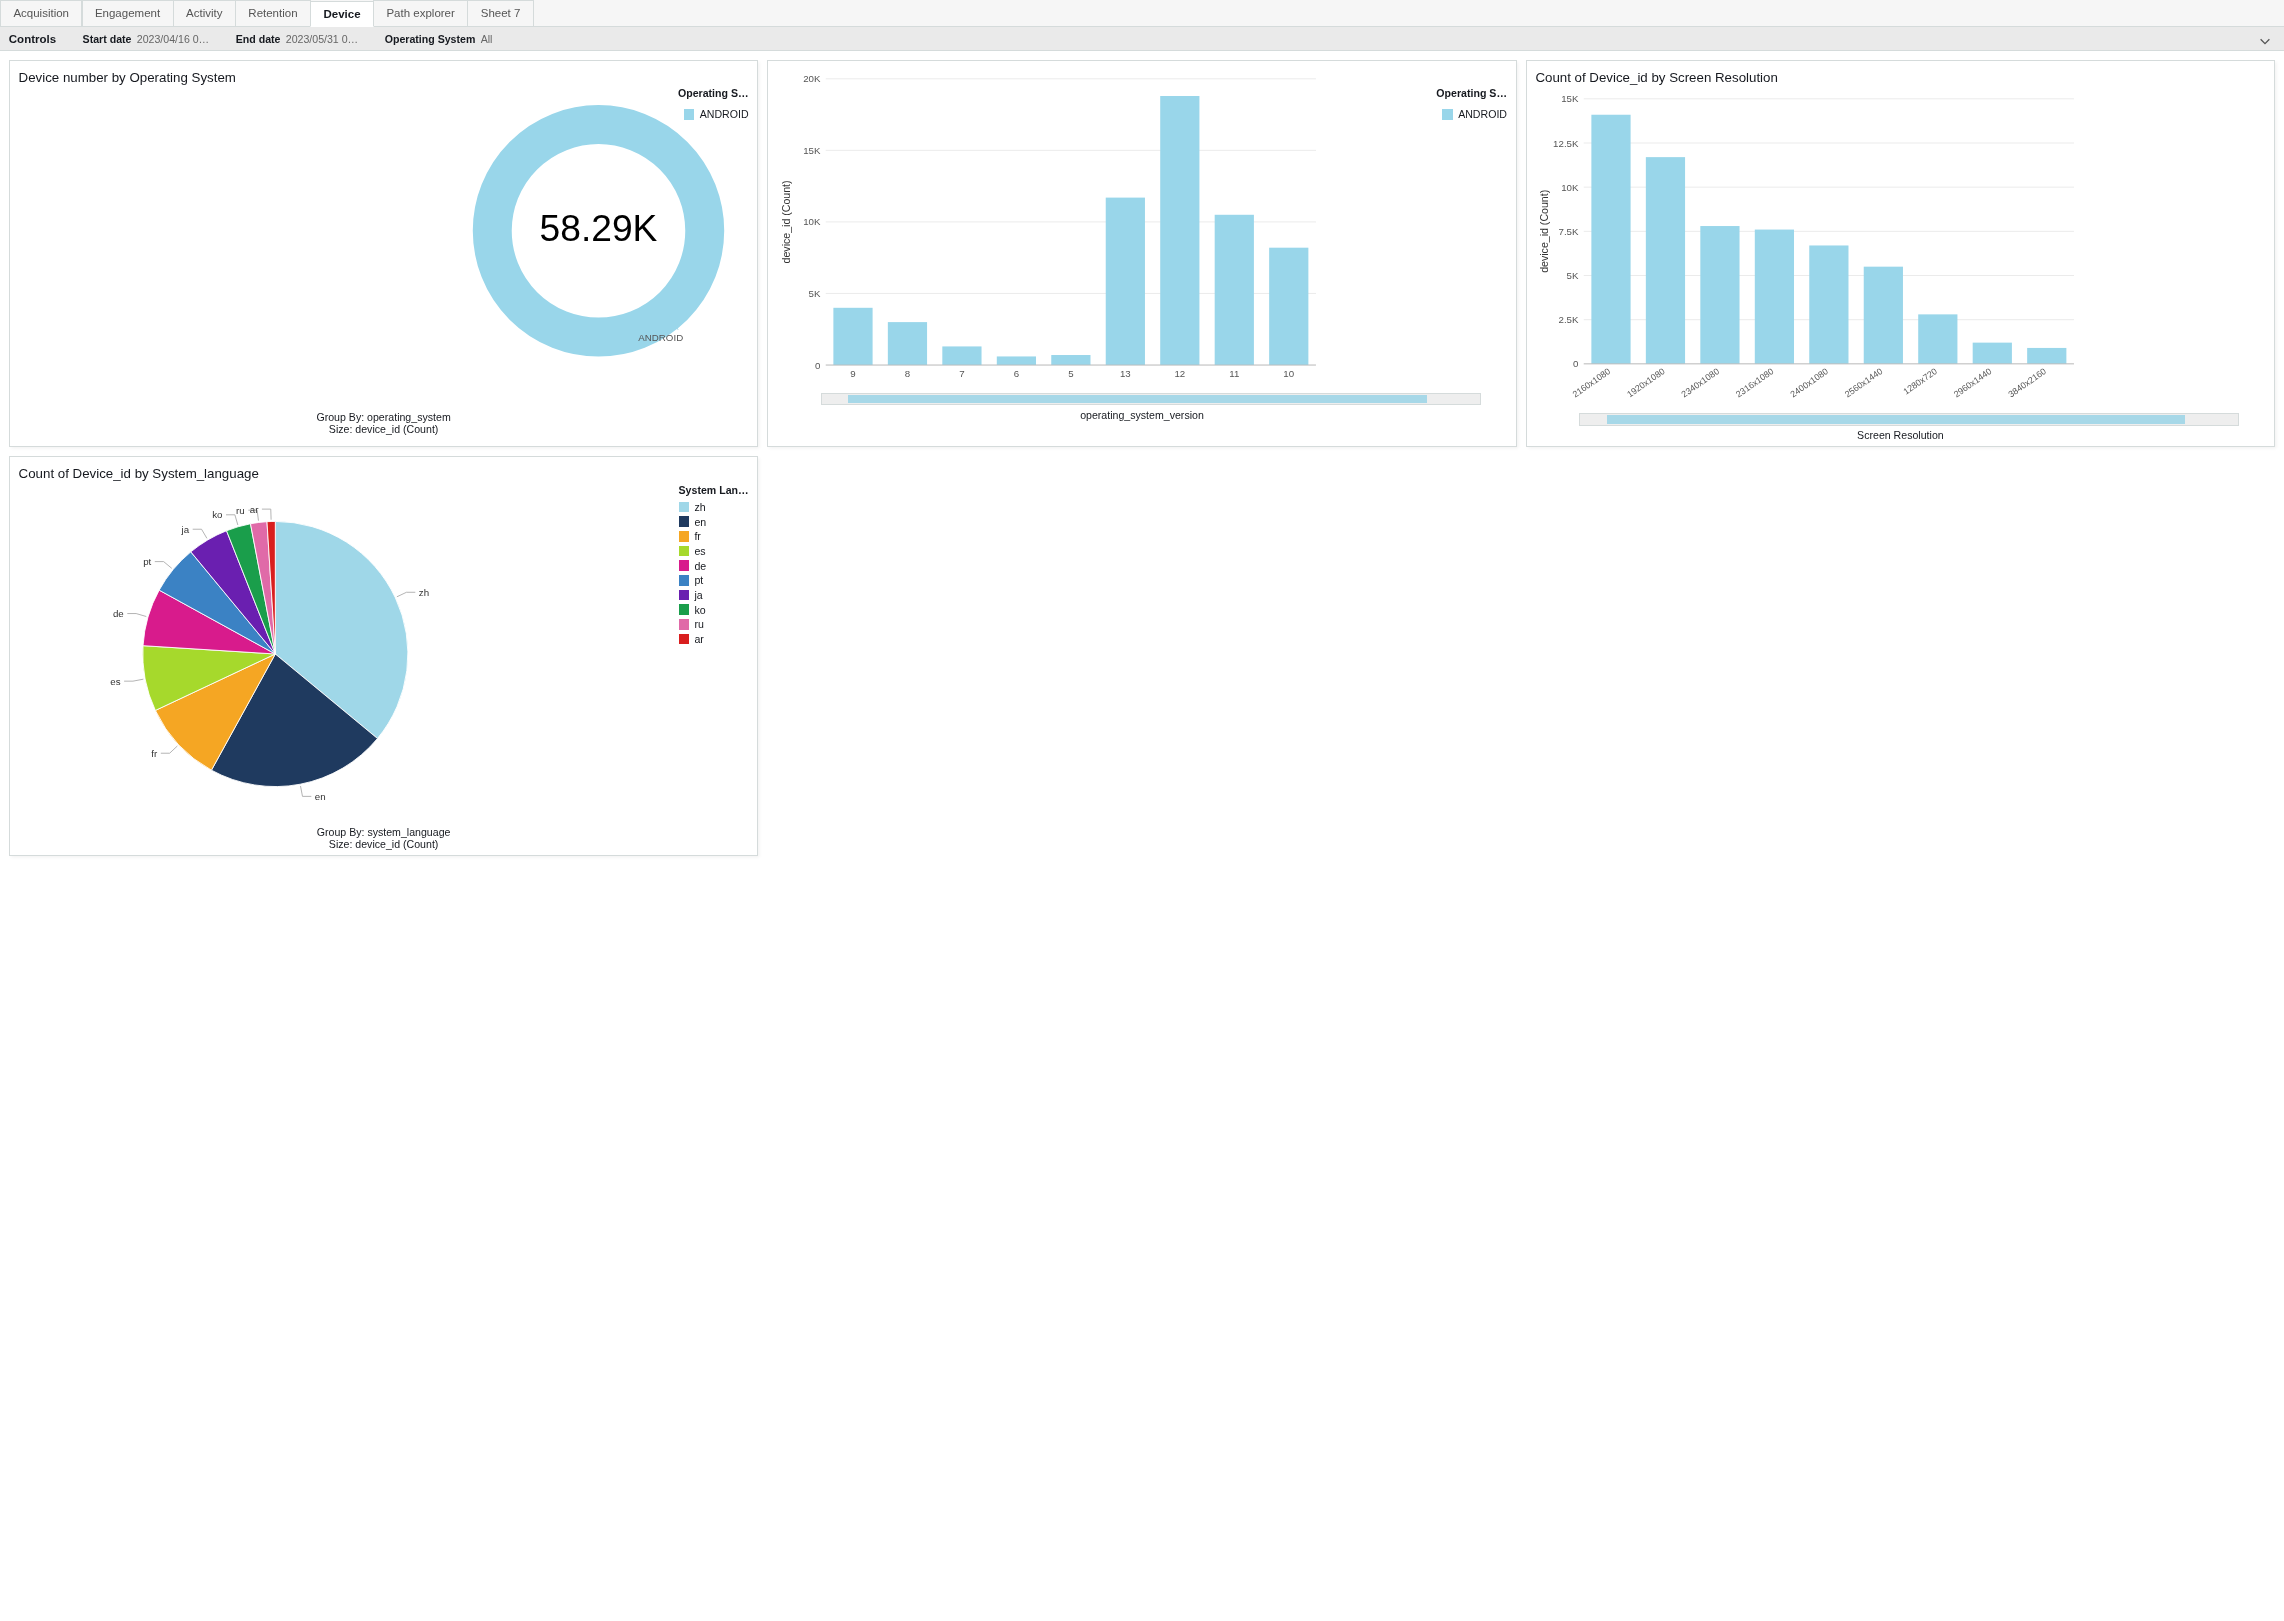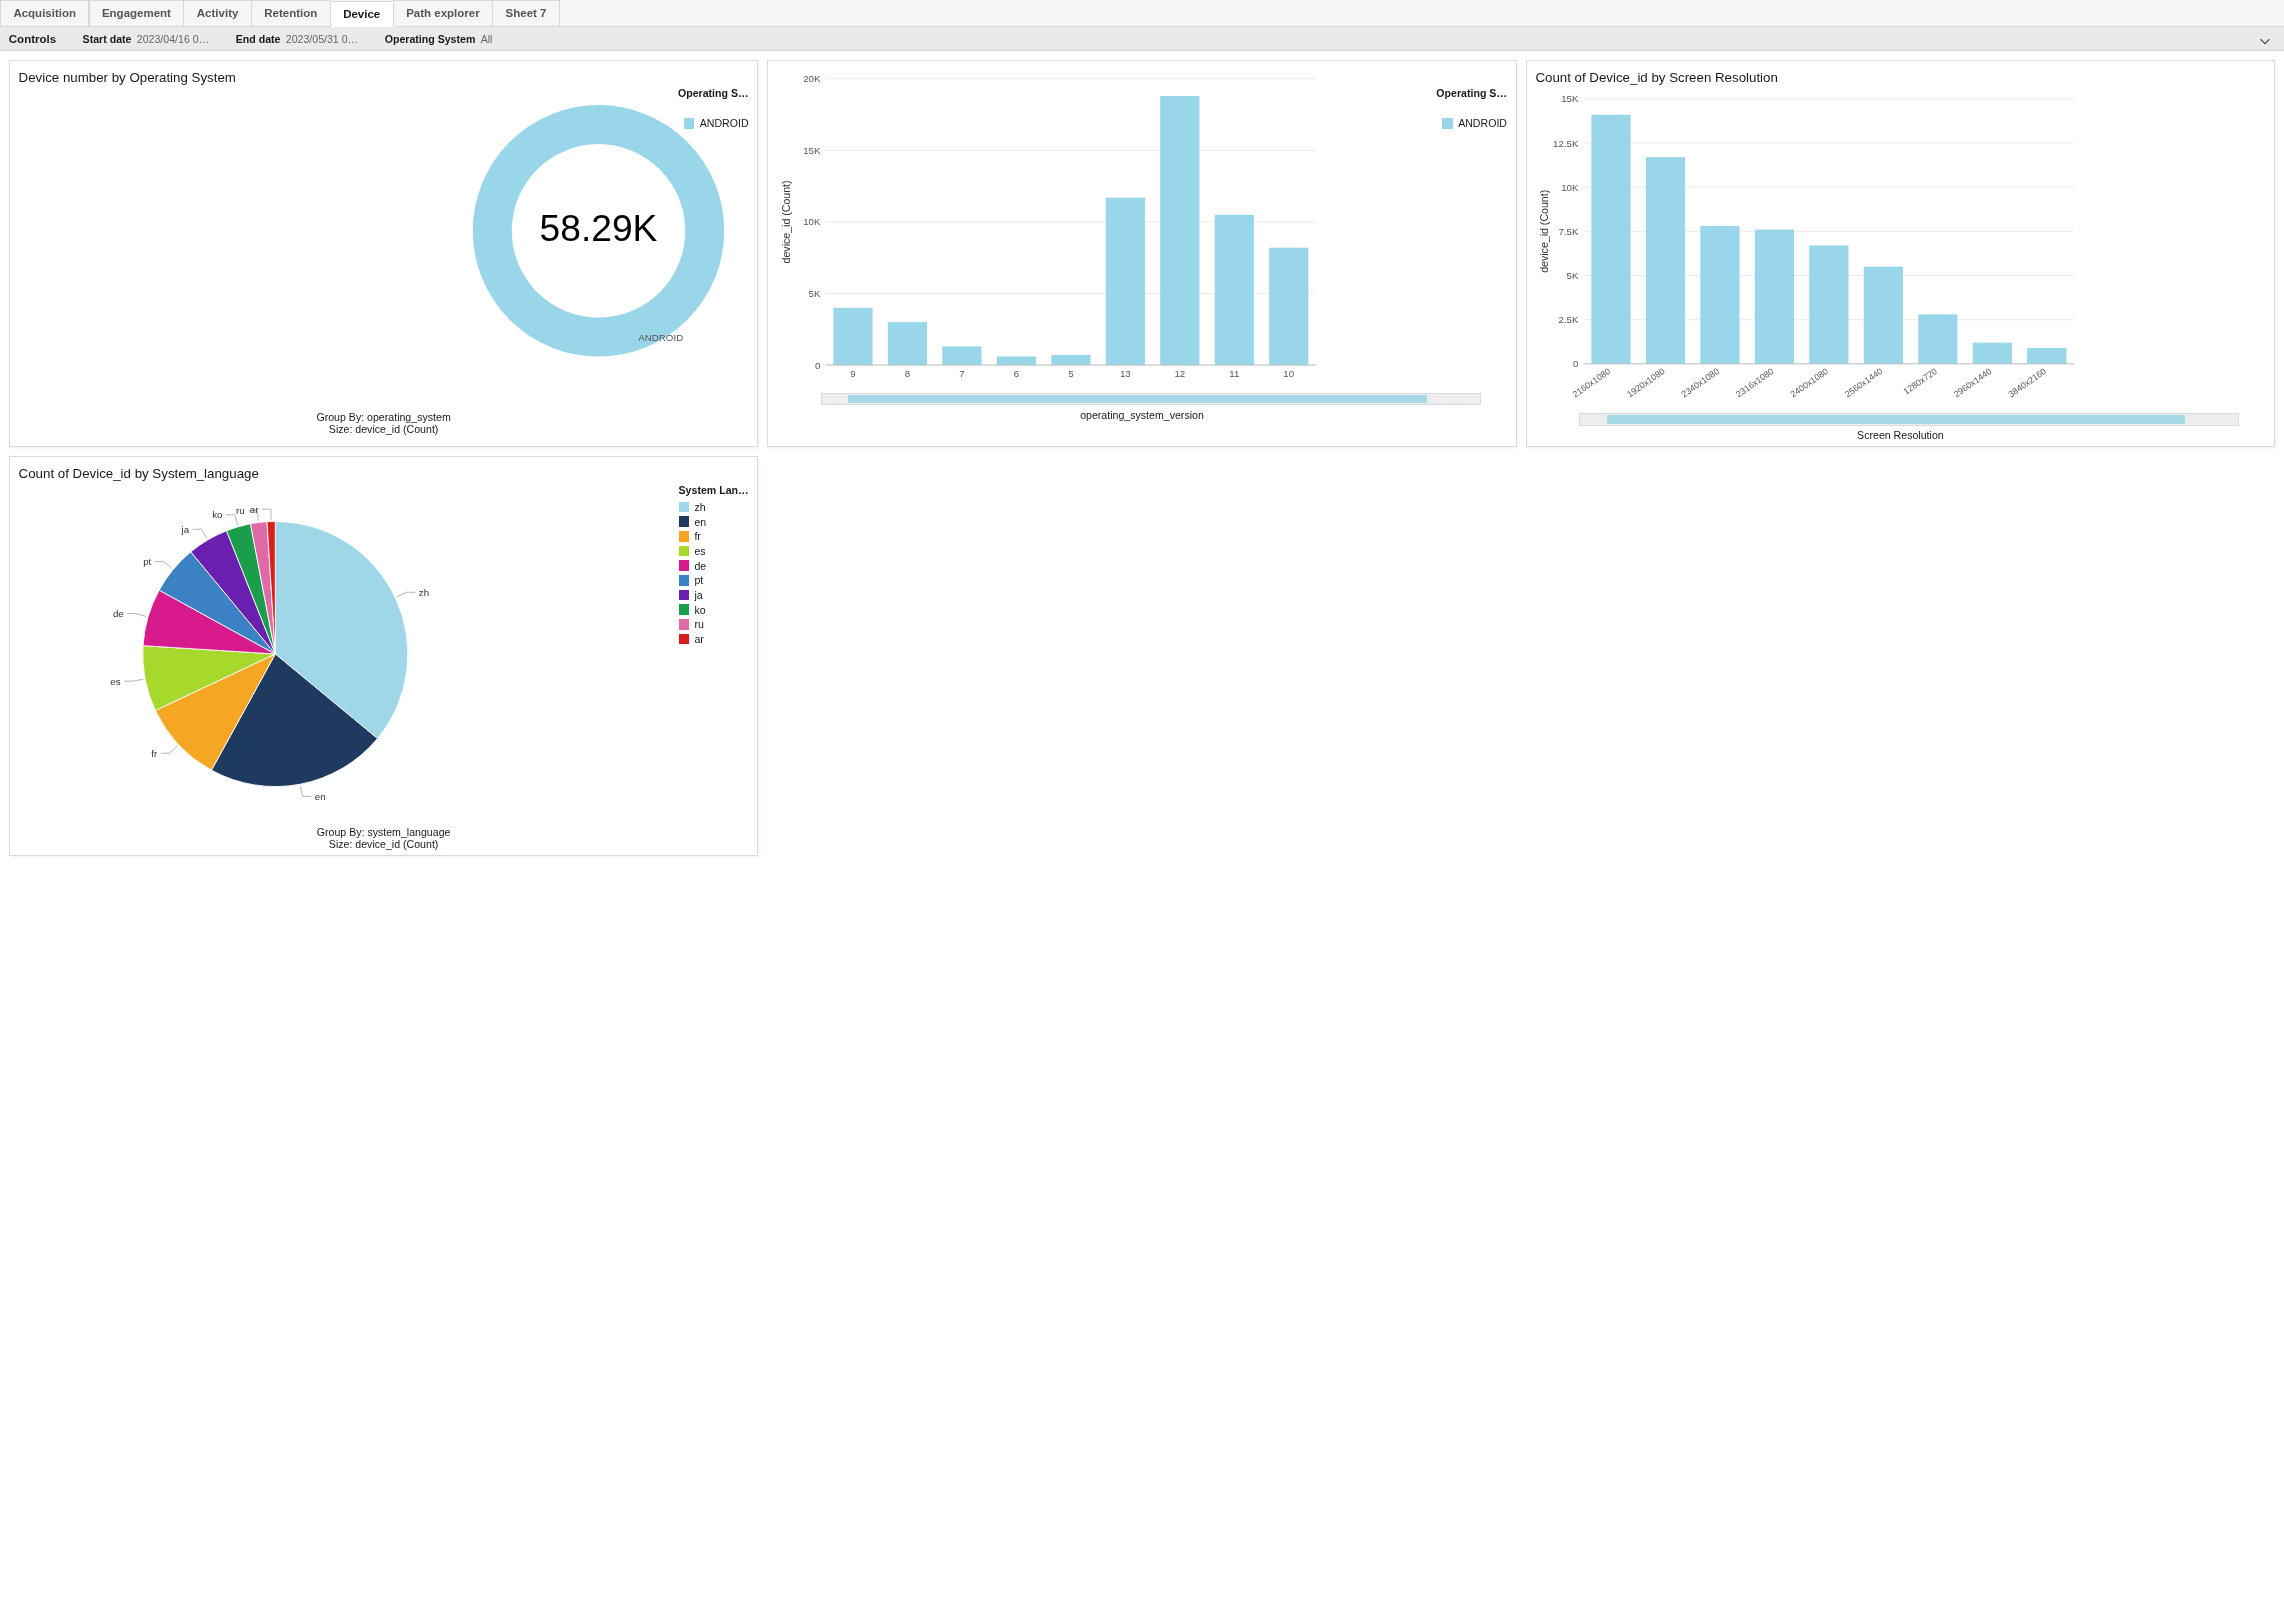--- a/index.html
+++ b/index.html
@@ -1,30 +1,30 @@
 <!DOCTYPE html>
 <html style="font-size:14px"><head>
 <meta charset="utf-8">
 <style>
   * { box-sizing: border-box; margin: 0; padding: 0; }
   body { font-family: "Amazon Ember", "Helvetica Neue", Arial, sans-serif; font-size: 11.5px; color: #16191f; background:#fff; }
   .tabs { display:flex; border-bottom:0.9px solid #d5dbdb; background:#f6f6f6; }
-  .tab { padding:6.2px 12.4px; border:0.9px solid #d5dbdb; border-bottom:none; background:#f6f6f6; cursor:pointer; font-size:11.5px; color:#555; margin-right:-0.9px;font-weight:bold;}
+  .tab { padding:6.2px 12.4px; border:0.9px solid #d5dbdb; border-bottom:none; background:#f6f6f6; cursor:pointer; font-size:11.5px; color:#555; margin-right:-0.9px;}
   .tab.active { background:#fff; font-weight:bold; color:#16191f; border-bottom:0.9px solid #fff; position:relative; top:0.9px;}
   .controls-row { display:flex; align-items:center; background:#eaeaea; padding:5.3px 8.8px; gap:26.5px; border-bottom:0.9px solid #d5dbdb; position:relative;}
   .controls-label { font-weight:600; }
   .ctrl-item { display:flex; gap:5.3px; align-items:flex-end; font-size:10.6px;}
   .ctrl-item .k { font-weight:600; }
   .ctrl-item .v { color:#666; }
   .chev { position:absolute; right:12.4px; top:7px; cursor:pointer; }
   .grid { display:grid; grid-template-columns:1fr 1fr 1fr; grid-template-rows:auto auto; gap:8.8px; padding:8.8px; }
   .panel { border:0.9px solid #d5dbdb; padding:8.8px 8.8px 5.3px; background:#fff; position:relative; box-shadow:1.8px 1.8px 3.5px rgba(0,0,0,0.06);}
   .panel-title { font-size:13.3px; font-weight:500; margin-bottom:5.3px; }
   .legend-top { position:absolute; right:8.8px; top:26.5px; font-size:10.6px; text-align:right; }
-  .legend-top .leg-label { font-weight:600; display:block; margin-bottom:18px;}
+  .legend-top .leg-label { font-weight:600; display:block; margin-bottom:9px;}
   .legend-item { display:flex; align-items:center; gap:5.3px; justify-content:flex-end;}
   .swatch { width:10.6px; height:10.6px; display:inline-block; }
   .caption { text-align:center; font-size:10.6px; margin-top:3.5px; }
   .donut-wrap { width:100%; height:318px; display:flex; align-items:center; justify-content:flex-end; position:relative;}
   svg { display:block; }
   .scrollbar { height:12.4px; background:#eee; border:0.9px solid #d5dbdb; margin:5.3px 26.5px 3.5px 44px; position:relative;}
   .scrollbar .thumb { position:absolute; left:4%; width:88%; top:0.9px; bottom:0.9px; background:#a7d8e8;}
   .pie-legend { position:absolute; right:8.8px; top:26.5px; font-size:10.6px; text-align:left;}
   .pie-legend .leg-label {font-weight:600; display:block; margin-bottom:5.3px; text-align:right;}
   .pie-legend .legend-item { justify-content:flex-start; margin-bottom:2.7px;}

